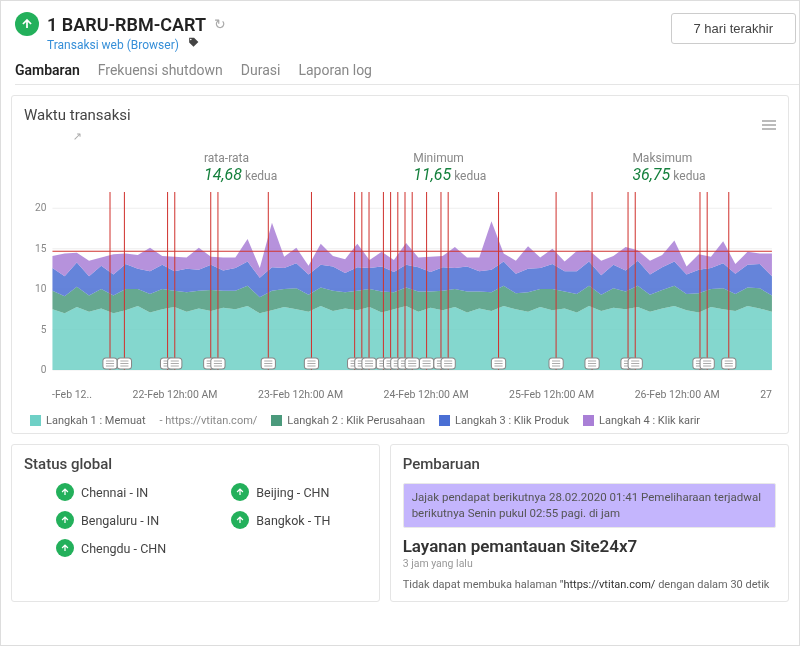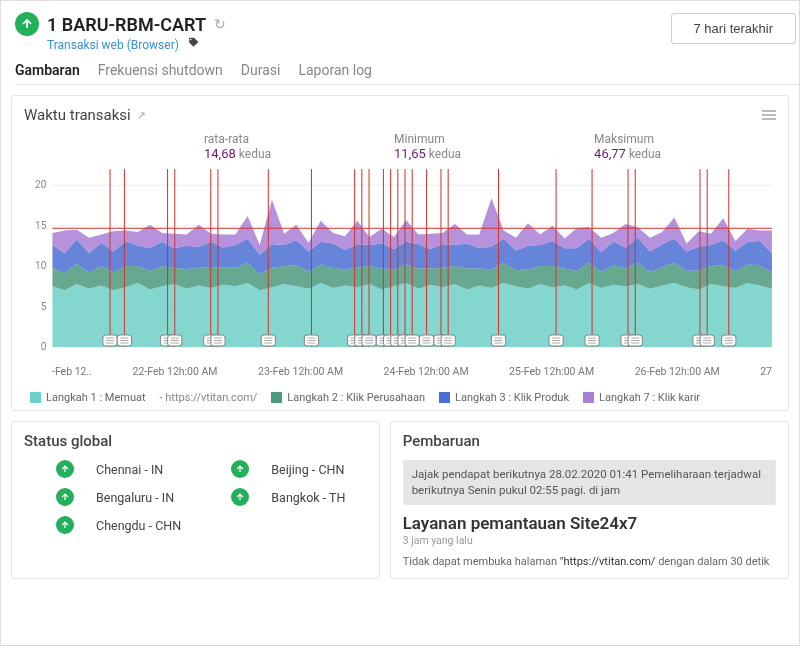--- a/index.html
+++ b/index.html
@@ -28,50 +28,50 @@
   .time-btn {
     position:absolute; right:3px; top:12px;
     border:1px solid #ccc; background:#fff; border-radius:3px;
     padding:7px 22px; font-size:13px; color:#444; cursor:pointer;
   }
   .tabs { display:flex; gap:18px; margin:10px 0 0 14px; font-size:14px; color:#888; border-bottom:1px solid #e5e5e5; padding-bottom:6px; }
   .tab { cursor:pointer; }
   .tab.active { color:#222; font-weight:600; }
   .panel { margin:10px 10px 0 10px; border:1px solid #e5e5e5; border-radius:3px; background:#fff; padding:10px 12px 6px 12px; position:relative; }
   .panel-head { display:flex; align-items:center; justify-content:space-between; }
-  .panel-title { font-size:15px; color:#444; display:flex; align-items:center; gap:6px; }
+  .panel-title { font-size:15px; color:#444; display:flex; align-items:center; gap:6px;flex-direction:column; }
   .open-icon { color:#aaa; font-size:11px; }
   .hamburger { color:#bbb; cursor:pointer; letter-spacing:0; font-size:14px; line-height:0.4; }
   .hamburger span{ display:block; width:14px; height:2px; background:#bbb; margin:2px 0; }
-  .stats { display:flex; gap:3px; margin-top:8px; font-size:13px; color:#555; }
+  .stats { display:flex; gap:16px; margin-top:8px; font-size:13px; color:#555; }
   .stat { flex:0 0 auto; }
   .stat .lbl { color:#888; font-size:12px; }
-  .stat .val { font-size:13px; color:#701a75; }
+  .stat .val { font-size:16px; color:#15803d;font-style:italic; }
   .unit { color:#888; font-size:12px; margin-left:3px;}
   .stat1{ margin-left:180px; }
   .stat2{ margin-left:120px; }
   .stat3{ margin-left:130px; }
 
   .chart-wrap { position:relative; height:220px; margin-top:4px; }
   svg.chart { width:100%; height:200px; display:block; }
   .xaxis { display:flex; justify-content:space-between; font-size:10.5px; color:#777; padding:0 4px 0 28px; }
   .legend { display:flex; flex-wrap:wrap; gap:14px; font-size:11px; color:#666; margin-top:6px; padding-left:6px; align-items:flex-end;}
   .legend .item{ display:flex; align-items:center; gap:5px;}
   .swatch{ width:11px; height:11px;}
 
   .bottom { display:flex; gap:10px; margin:10px 10px 0 10px; }
   .card { border:1px solid #e5e5e5; border-radius:3px; background:#fff; padding:10px 12px; }
   .status-card { flex: 1 1 48%; }
   .updates-card{ flex: 1 1 52%; }
   .card h3 { font-size:15px; font-weight:500; color:#444; margin-bottom:10px; }
   .loc-grid { display:grid; grid-template-columns:1fr 1fr; gap:10px 8px;}
-  .loc { display:flex; align-items:center; gap:22px; font-size:12.5px; color:#444;padding-left:32px; }
+  .loc { display:flex; align-items:center; gap:7px; font-size:12.5px; color:#444;padding-left:32px; }
   .loc .dot{ width:18px; height:18px; border-radius:50%; background:#23b05b; display:flex; align-items:center; justify-content:center; color:#fff; }
   .loc .dot svg{ width:10px; height:10px; }
-  .update-box{ background:#e5e5e5; border:1px solid #e8e8e8; padding:6px 8px; font-size:11.5px; color:#555; border-radius:2px; line-height:1.35;}
+  .update-box{ background:#c4b5fd; border:1px solid #e8e8e8; padding:6px 8px; font-size:11.5px; color:#555; border-radius:2px; line-height:1.35;}
   .upd-title{ font-weight:600; font-size:17px; margin-top:8px; color:#333;}
   .upd-sub{ font-size:10.5px; color:#999; margin-top:1px;}
   .upd-line{ font-size:11px; color:#666; margin-top:8px;}
   .upd-line .url{ color:#333;}
 </style>
 </head>
 <body>
 
 <div class="page">
   <div class="header">
@@ -118,21 +118,21 @@
       <div class="stat stat1">
         <div class="lbl">rata-rata</div>
         <span class="val">14,68</span><span class="unit">kedua</span>
       </div>
       <div class="stat stat2">
         <div class="lbl">Minimum</div>
         <span class="val">11,65</span><span class="unit">kedua</span>
       </div>
       <div class="stat stat3">
         <div class="lbl">Maksimum</div>
-        <span class="val">46,77</span><span class="unit">kedua</span>
+        <span class="val">36,75</span><span class="unit">kedua</span>
       </div>
     </div>
     <div class="chart-wrap">
       <svg class="chart" id="chart" preserveAspectRatio="none" viewBox="0 0 740 200">
           <line x1="28" x2="736" y1="182" y2="182" stroke="#eee"></line>
           <text x="22" y="185" text-anchor="end" font-size="10" fill="#888">0</text>
           <line x1="28" x2="736" y1="141.54545454545456" y2="141.54545454545456" stroke="#eee"></line>
           <text x="22" y="144.54545454545456" text-anchor="end" font-size="10" fill="#888">5</text>
           <line x1="28" x2="736" y1="101.0909090909091" y2="101.0909090909091" stroke="#eee"></line>
           <text x="22" y="104.0909090909091" text-anchor="end" font-size="10" fill="#888">10</text>
@@ -300,21 +300,21 @@
         <span class="item">
           <span class="swatch" style="background: rgb(75, 154, 124);"></span>
           <span>Langkah 2 : Klik Perusahaan</span>
         </span>
         <span class="item">
           <span class="swatch" style="background: rgb(74, 111, 212);"></span>
           <span>Langkah 3 : Klik Produk</span>
         </span>
         <span class="item">
           <span class="swatch" style="background: rgb(169, 127, 214);"></span>
-          <span>Langkah 7 : Klik karir</span>
+          <span>Langkah 4 : Klik karir</span>
         </span>
       </div>
   </div>
 
   <div class="bottom">
     <div class="card status-card">
       <h3>Status global</h3>
       <div class="loc-grid" id="locgrid">
           <div class="loc">
             <span class="dot">

